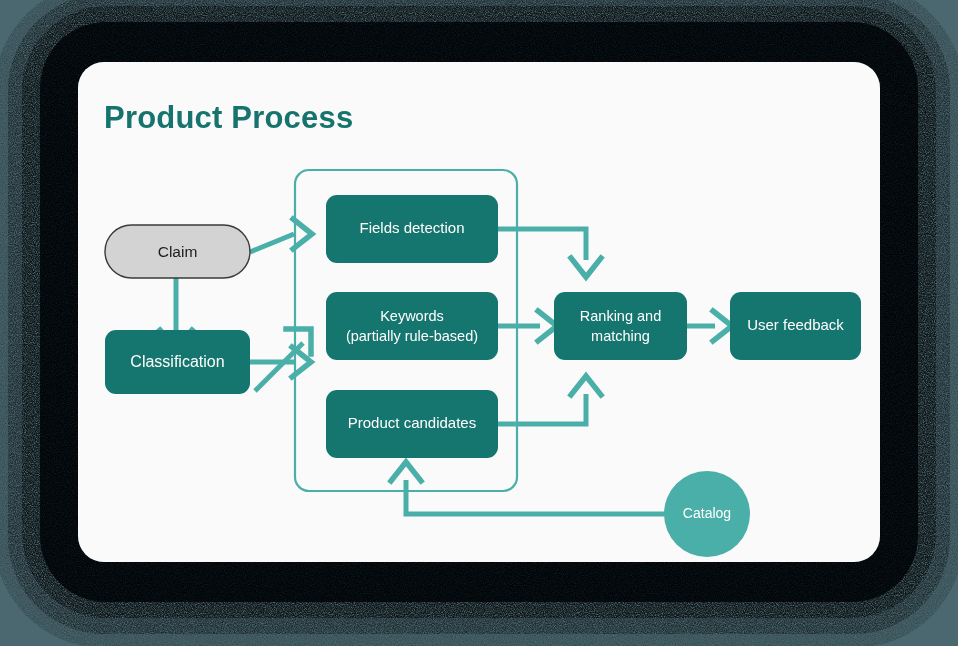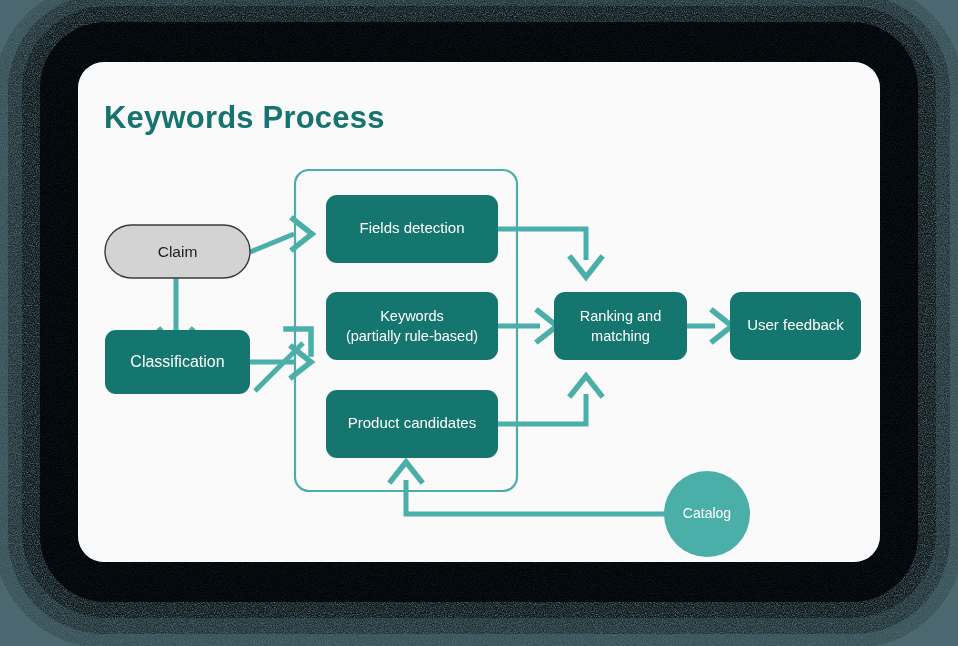--- a/index.html
+++ b/index.html
@@ -115,21 +115,21 @@
     <g mask="url(#cardHole)">
       <rect x="40" y="22" width="878" height="580" rx="66" ry="66" fill="#08131a" opacity="0.92"></rect>
       <rect x="22" y="6" width="914" height="612" rx="84" ry="84" fill="#0a1419" opacity="0.75" filter="url(#noiseFilter)"></rect>
       <rect x="8" y="-6" width="942" height="640" rx="96" ry="96" fill="#0a1419" opacity="0.55" filter="url(#noiseFilter)"></rect>
       <rect x="-6" y="-18" width="970" height="666" rx="110" ry="110" fill="#0a1419" opacity="0.32" filter="url(#noiseFilter)"></rect>
     </g>
   </svg>
 
   <div id="card"></div>
 
-  <div id="page-title">Keywords Process</div>
+  <div id="page-title">Product Process</div>
 
   <svg id="flow" width="802" height="500" viewBox="0 0 802 500">
 
     <rect class="group-box" x="217" y="108" width="222" height="321" rx="14" ry="14"></rect>
 
     <g>
       <path class="conn" d="M 172 190 L 216 172"></path>
       <path class="head" d="M 215 157 L 234 172 L 215 187"></path>
     </g>
 

